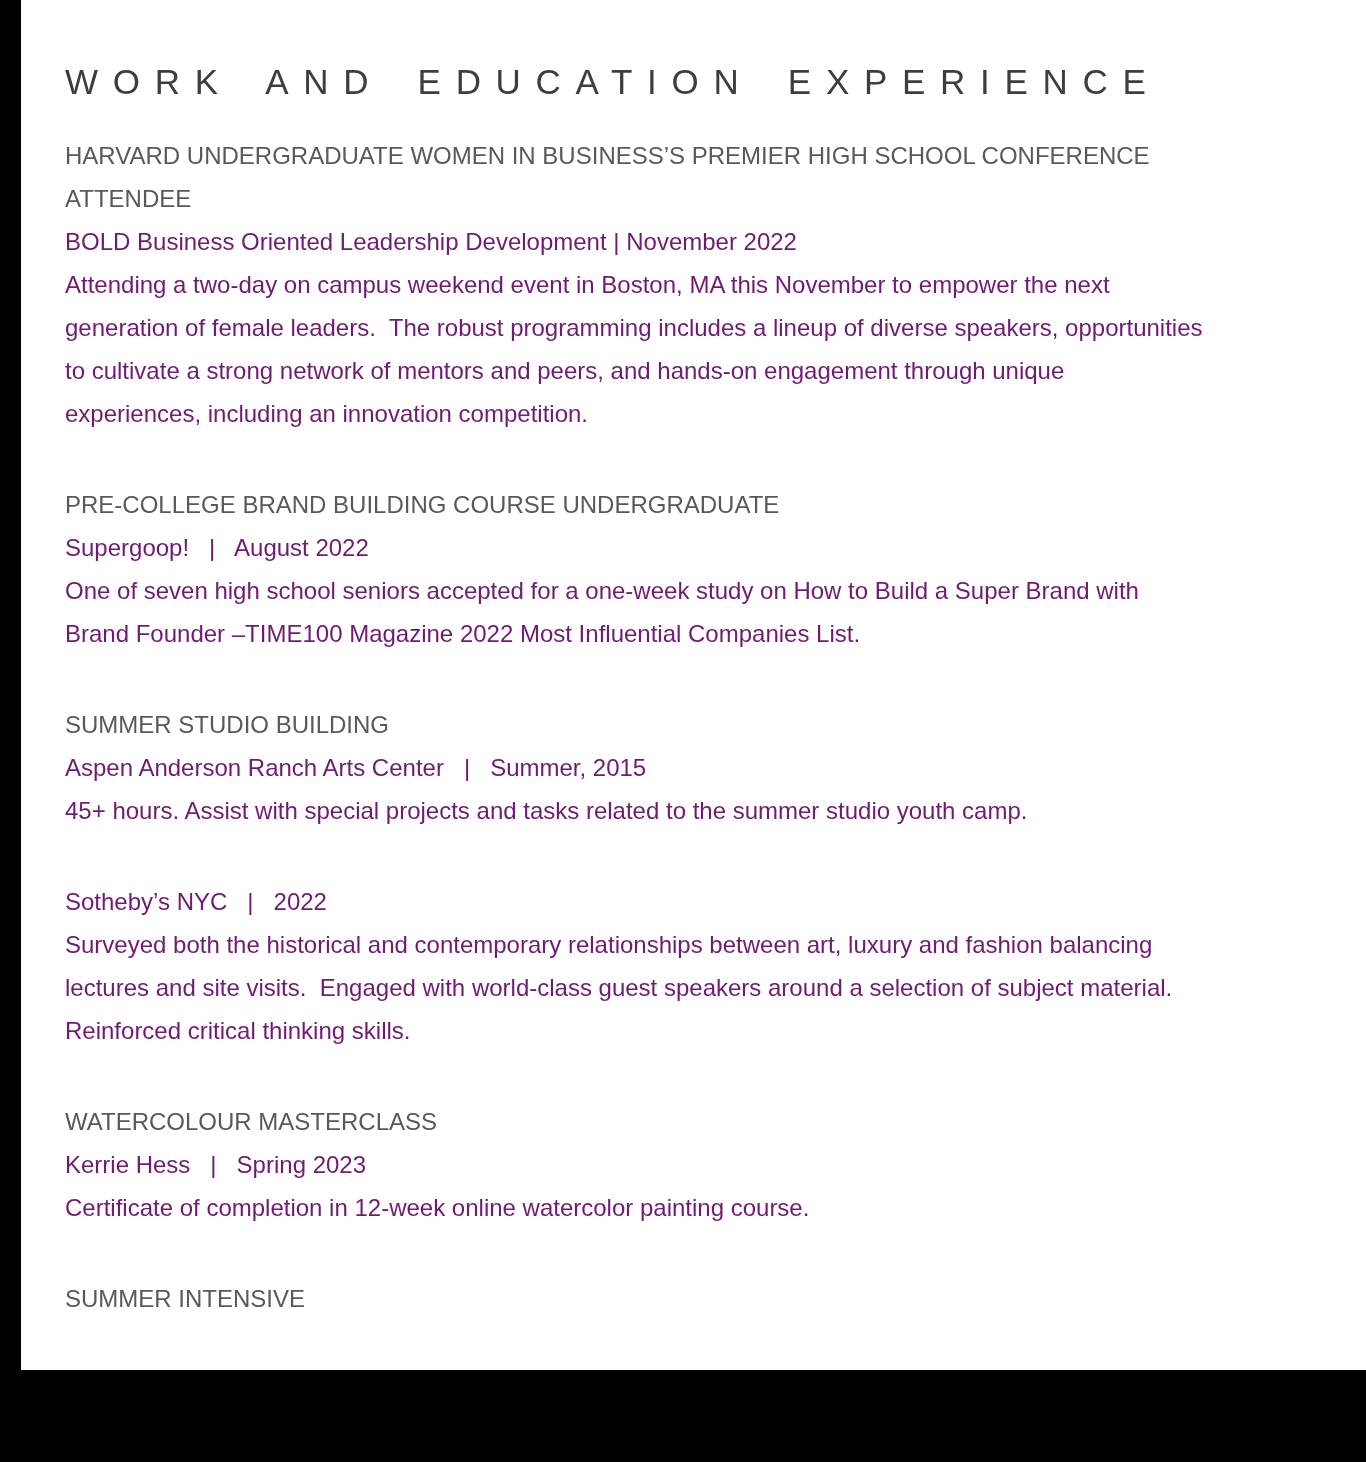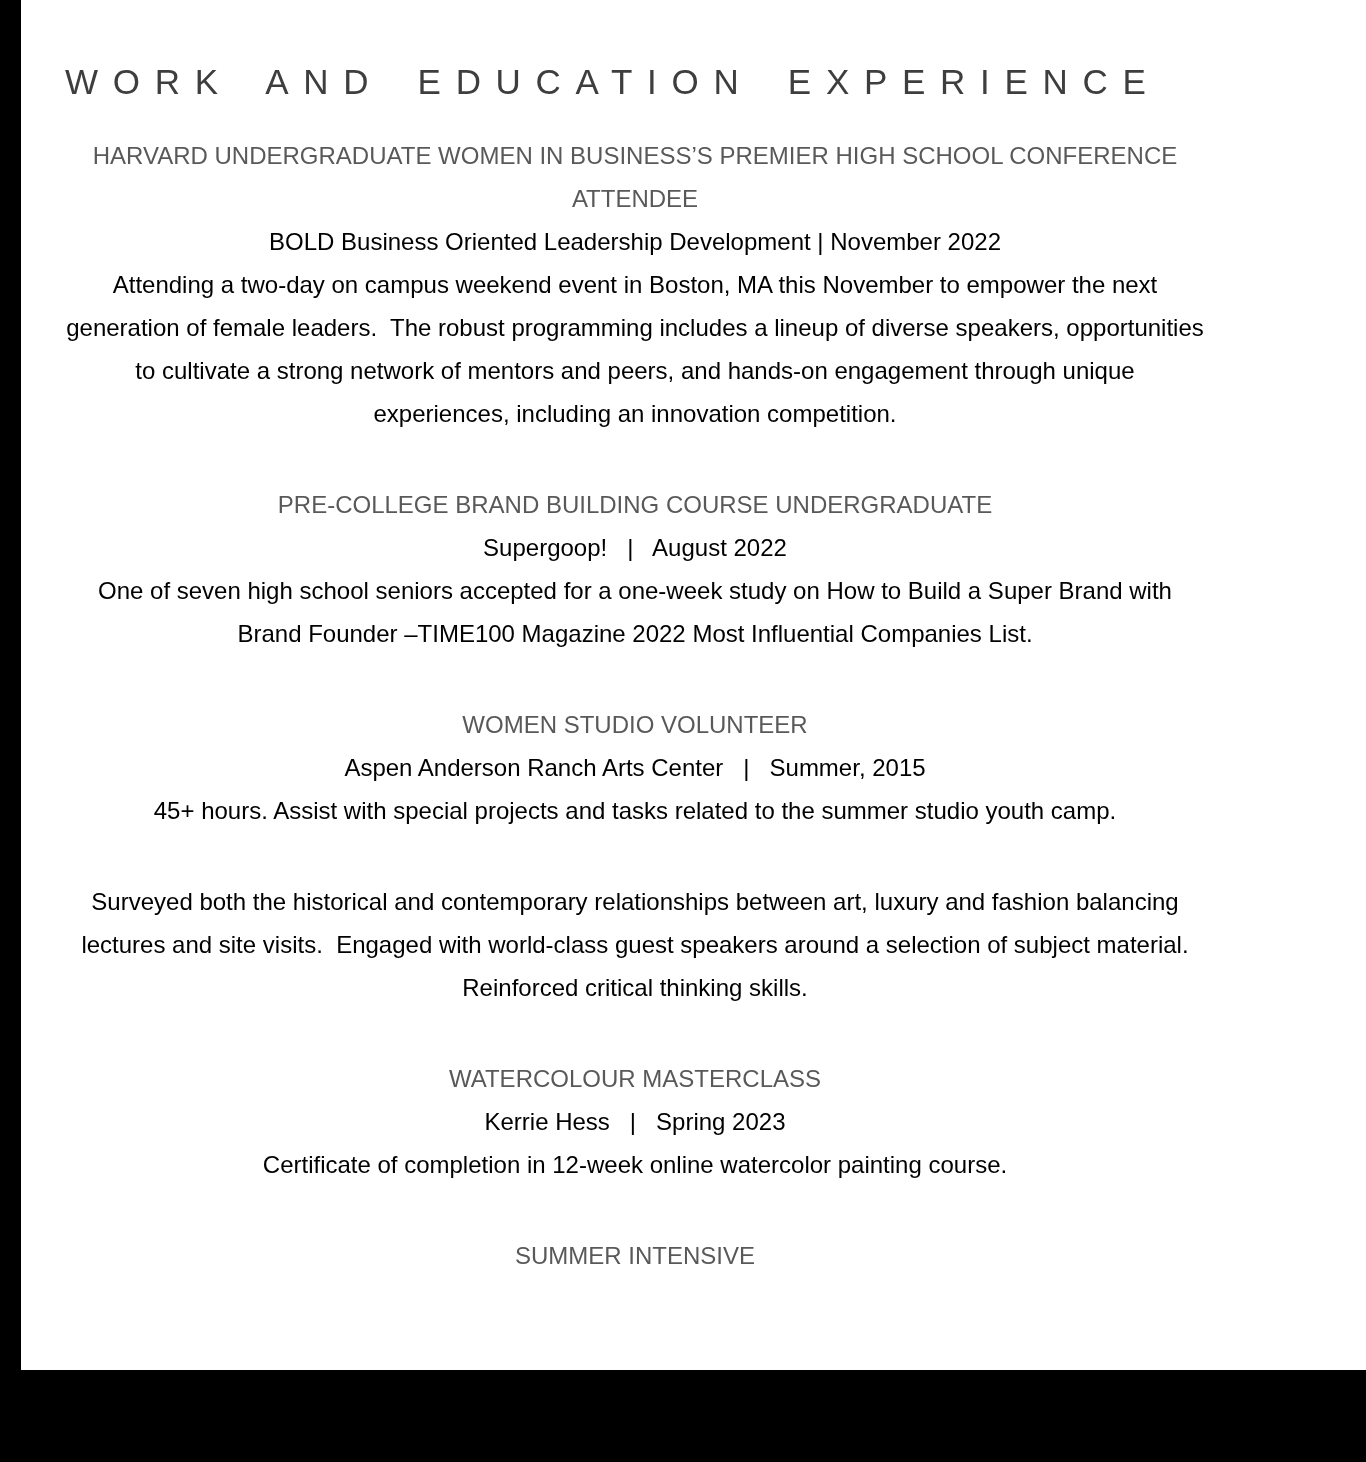--- a/index.html
+++ b/index.html
@@ -40,31 +40,30 @@
     margin: 62px 0 32px 0;
     font-size: 35px;
     font-weight: 500;
     color: #3e3e3e;
     letter-spacing: 0.42em;
     word-spacing: 10px;
     white-space: nowrap;
   }
   .entry {
     margin-top: 48px;
-    text-align: center;
   }
   .entry:first-of-type {
     margin-top: 0;
   }
   .entry-title,
   .entry-meta,
   .entry-body {
     font-size: 24px;
     line-height: 43px;
-    color: #000000;
+    color: #701a75;
     white-space: pre-wrap;
   }
   .entry-title {
     color: #595959;
   }
 </style>
 </head>
 <body>
 
 <div class="left-bar"></div>
@@ -79,26 +78,27 @@
     <div class="entry-body">Attending a two-day on campus weekend event in Boston, MA this November to empower the next generation of female leaders.  The robust programming includes a lineup of diverse speakers, opportunities to cultivate a strong network of mentors and peers, and hands-on engagement through unique experiences, including an innovation competition.</div>
   </section>
 
   <section class="entry">
     <div class="entry-title">PRE-COLLEGE BRAND BUILDING COURSE UNDERGRADUATE</div>
     <div class="entry-meta">Supergoop!   |   August 2022</div>
     <div class="entry-body">One of seven high school seniors accepted for a one-week study on How to Build a Super Brand with Brand Founder –TIME100 Magazine 2022 Most Influential Companies List.</div>
   </section>
 
   <section class="entry">
-    <div class="entry-title">WOMEN STUDIO VOLUNTEER</div>
+    <div class="entry-title">SUMMER STUDIO BUILDING</div>
     <div class="entry-meta">Aspen Anderson Ranch Arts Center   |   Summer, 2015</div>
     <div class="entry-body">45+ hours. Assist with special projects and tasks related to the summer studio youth camp.</div>
   </section>
 
   <section class="entry">
+    <div class="entry-meta">Sotheby’s NYC   |   2022</div>
     <div class="entry-body">Surveyed both the historical and contemporary relationships between art, luxury and fashion balancing lectures and site visits.  Engaged with world-class guest speakers around a selection of subject material.  Reinforced critical thinking skills.</div>
   </section>
 
   <section class="entry">
     <div class="entry-title">WATERCOLOUR MASTERCLASS</div>
     <div class="entry-meta">Kerrie Hess   |   Spring 2023</div>
     <div class="entry-body">Certificate of completion in 12-week online watercolor painting course.</div>
   </section>
 
   <section class="entry">

